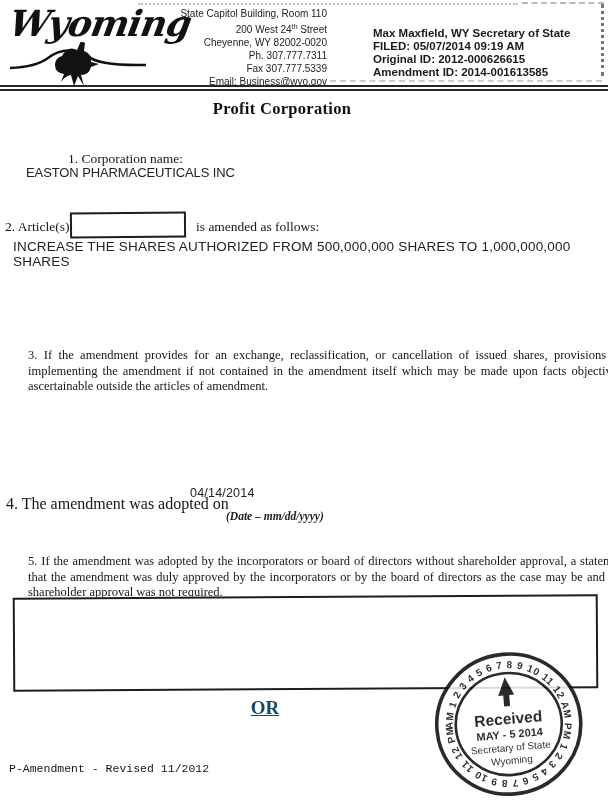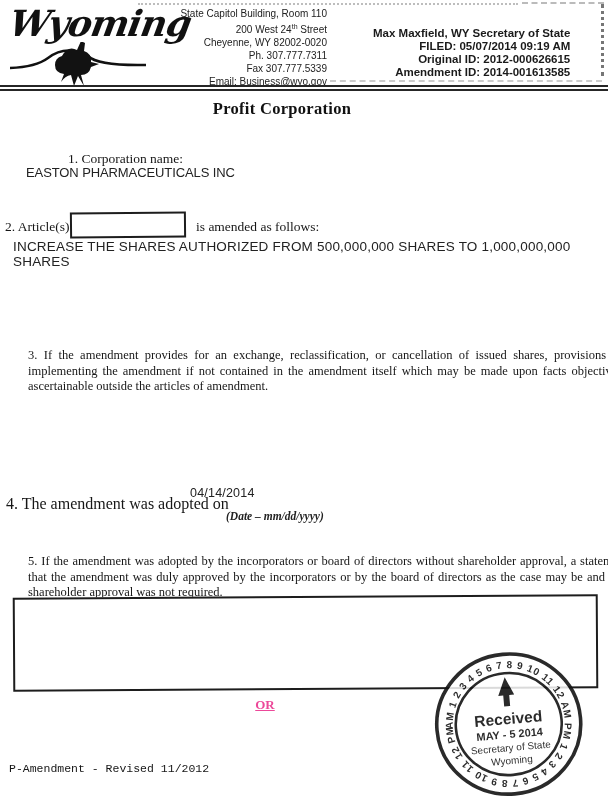--- a/index.html
+++ b/index.html
@@ -7,39 +7,39 @@
         font-family:"Liberation Serif",serif;color:#1a1a1a;}
   .abs{position:absolute;}
 
   
   .logo-text{font-family:"DejaVu Serif",serif;font-style:italic;font-weight:bold;
              font-size:36px;transform:skewX(-10deg);letter-spacing:-1px;color:#111;}
   .contact{width:180px;text-align:center;font-family:"Liberation Sans",sans-serif;
            font-size:10px;line-height:13px;color:#222;}
   .contact sup{font-size:7px;}
   .filing{font-family:"Liberation Sans",sans-serif;font-weight:bold;font-size:11.5px;
-          line-height:13px;color:#1a1a1a;text-align:right;}
+          line-height:13px;color:#1a1a1a;}
   .rule-top{left:138px;top:3px;width:380px;border-top:2px dotted #9a9a9a;opacity:.65;}
   .rule-top2{left:522px;top:2px;width:82px;border-top:2px dashed #8f8f8f;opacity:.6;}
   .rule-faint{left:330px;top:80px;width:272px;border-top:2px dashed #9a9a9a;opacity:.5;}
   .vdots{left:601px;top:4px;height:72px;border-left:3px dotted #555;opacity:.8;}
   .dblrule-a{left:0;top:85px;width:608px;height:2px;background:#262626;}
   .dblrule-b{left:0;top:89px;width:608px;height:2px;background:#262626;}
 
   
   .title{left:0;top:99px;width:564px;text-align:center;font-weight:bold;
          font-size:16.5px;line-height:19px;letter-spacing:.3px;color:#111;}
 
   
   .label{font-size:13.5px;color:#161616;}
   .typed{font-family:"Liberation Sans",sans-serif;font-size:13px;color:#222;letter-spacing:.2px;}
   .para{font-size:12.5px;line-height:15.5px;text-align:justify;color:#161616;margin-left:24px;}
   .fieldbox{border:2px solid #1d1d1d;background:#fff;}
   .hint{font-style:italic;font-weight:bold;font-size:11.5px;color:#222;}
-  .or{font-weight:bold;text-decoration:underline;font-size:13px;color:#ec4899;}
+  .or{font-weight:bold;text-decoration:underline;font-size:19px;color:#0c4a6e;}
   .footer{font-size:11.5px;color:#161616;font-family:Liberation Mono, monospace;}
 
   
   .stamp{left:426px;top:646px;transform:rotate(-5deg);opacity:.9;}
   .stamp text{font-family:"Liberation Sans",sans-serif;}
 </style>
 </head>
 <body>
 
 <div class="page">

